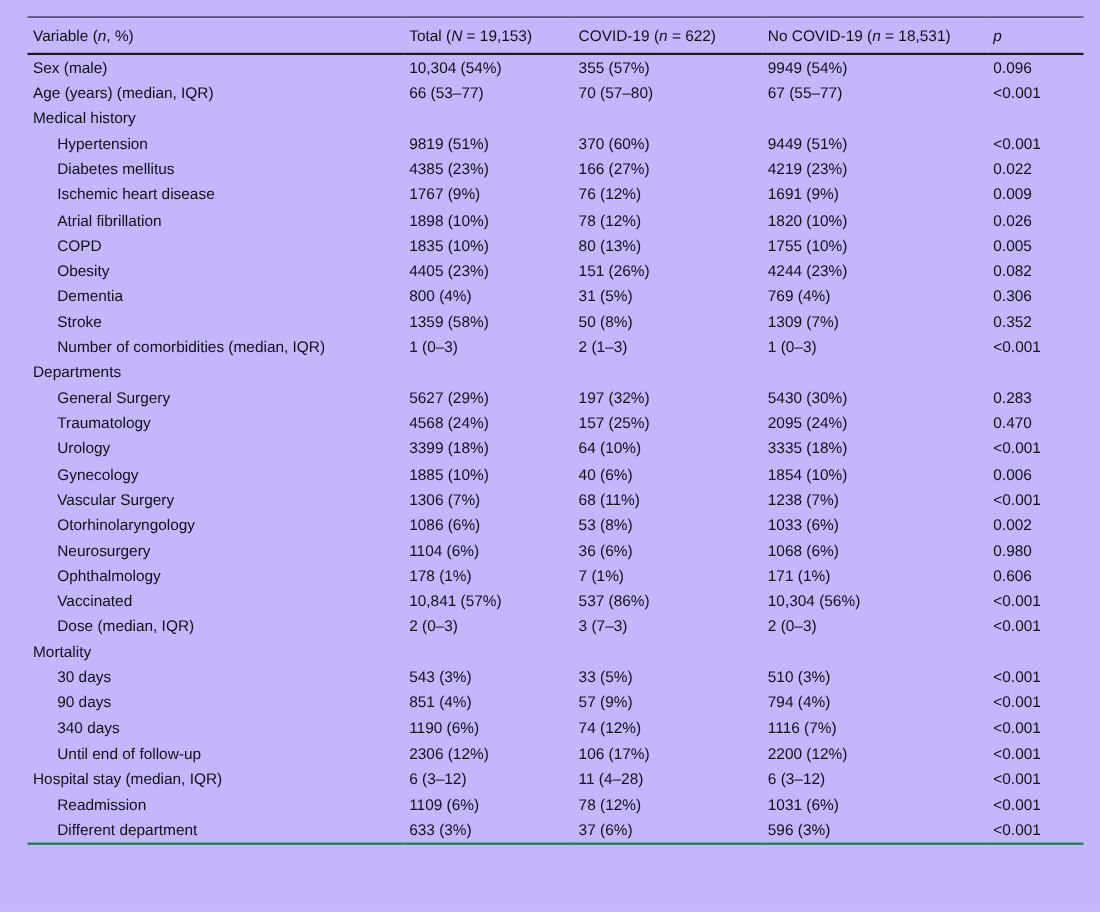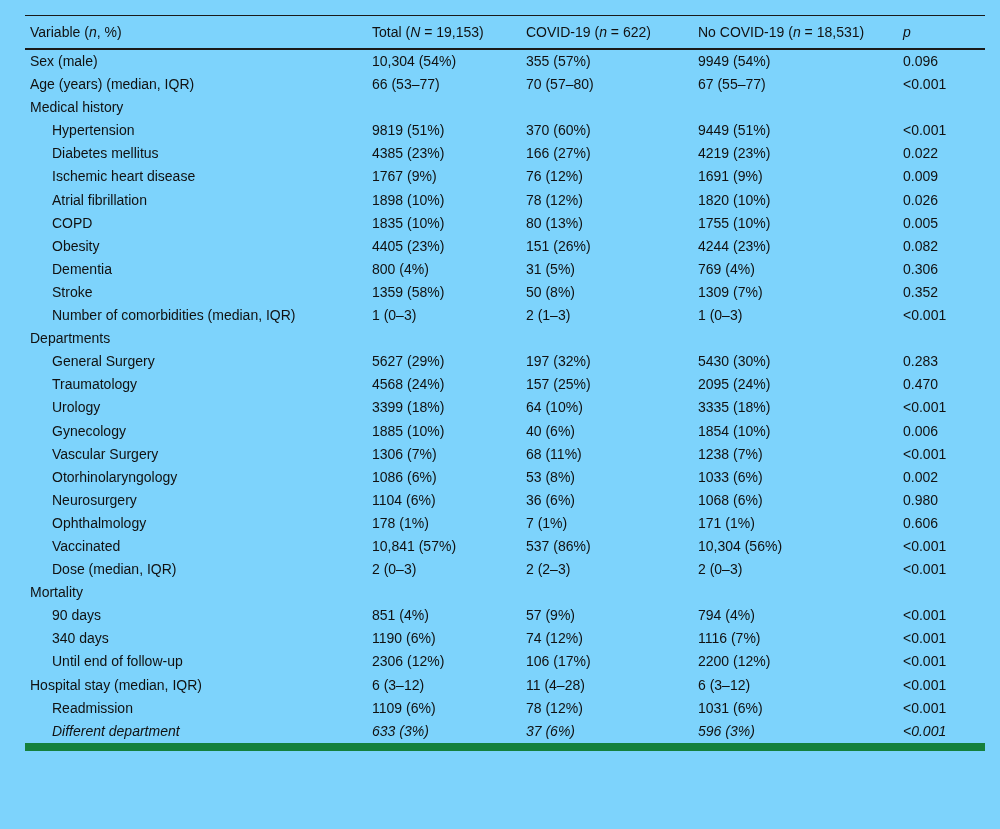--- a/index.html
+++ b/index.html
@@ -8,21 +8,21 @@
     background: #ffffff;
     width: 1000px;
     height: 829px;
     font-family: "Liberation Sans", "DejaVu Sans", sans-serif;
     color: #111111;
   }
   .page {
     position: relative;
     width: 1000px;
     height: 829px;
-    background: #7dd3fc;
+    background: #c4b5fd;
     overflow: hidden;
   }
   table.stat-table {
     position: absolute;
     left: 25px;
     top: 15px;
     width: 960px;
     border-collapse: collapse;
     table-layout: fixed;
     font-size: 14px;
@@ -41,22 +41,21 @@
   }
   table.stat-table tbody td {
     height: 23.1px;
     line-height: 23.1px;
     padding: 0 0 0 5px;
     vertical-align: middle;
     white-space: nowrap;
     overflow: hidden;
   }
   table.stat-table tbody tr:last-child td {
-    border-bottom: 8px solid #15803d;
-    font-style: italic;
+    border-bottom: 2px solid #15803d;
   }
   td.var.indent { padding-left: 27px; }
   .it { font-style: italic; }
   col.c1 { width: 342px; }
   col.c2 { width: 154px; }
   col.c3 { width: 172px; }
   col.c4 { width: 205px; }
   col.c5 { width: 87px; }
 </style>
 </head>
@@ -231,30 +230,37 @@
         <tr>
           <td class="var indent">Vaccinated</td>
           <td>10,841 (57%)</td>
           <td>537 (86%)</td>
           <td>10,304 (56%)</td>
           <td>&lt;0.001</td>
         </tr>
         <tr>
           <td class="var indent">Dose (median, IQR)</td>
           <td>2 (0–3)</td>
-          <td>2 (2–3)</td>
+          <td>3 (7–3)</td>
           <td>2 (0–3)</td>
           <td>&lt;0.001</td>
         </tr>
         <tr>
           <td class="var">Mortality</td>
           <td></td>
           <td></td>
           <td></td>
           <td></td>
+        </tr>
+        <tr>
+          <td class="var indent">30 days</td>
+          <td>543 (3%)</td>
+          <td>33 (5%)</td>
+          <td>510 (3%)</td>
+          <td>&lt;0.001</td>
         </tr>
         <tr>
           <td class="var indent">90 days</td>
           <td>851 (4%)</td>
           <td>57 (9%)</td>
           <td>794 (4%)</td>
           <td>&lt;0.001</td>
         </tr>
         <tr>
           <td class="var indent">340 days</td>

